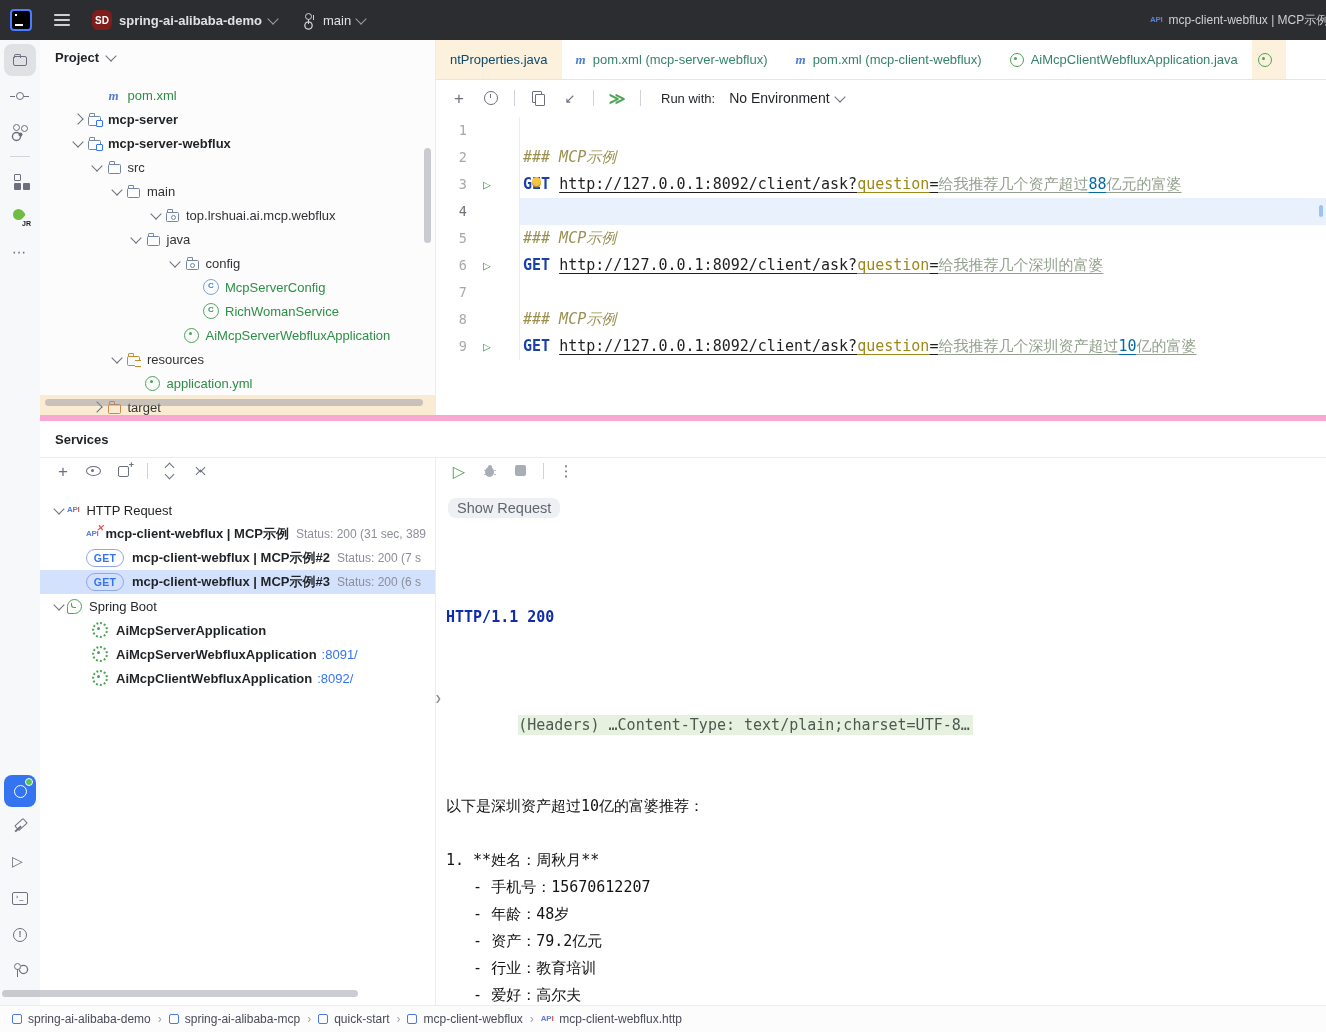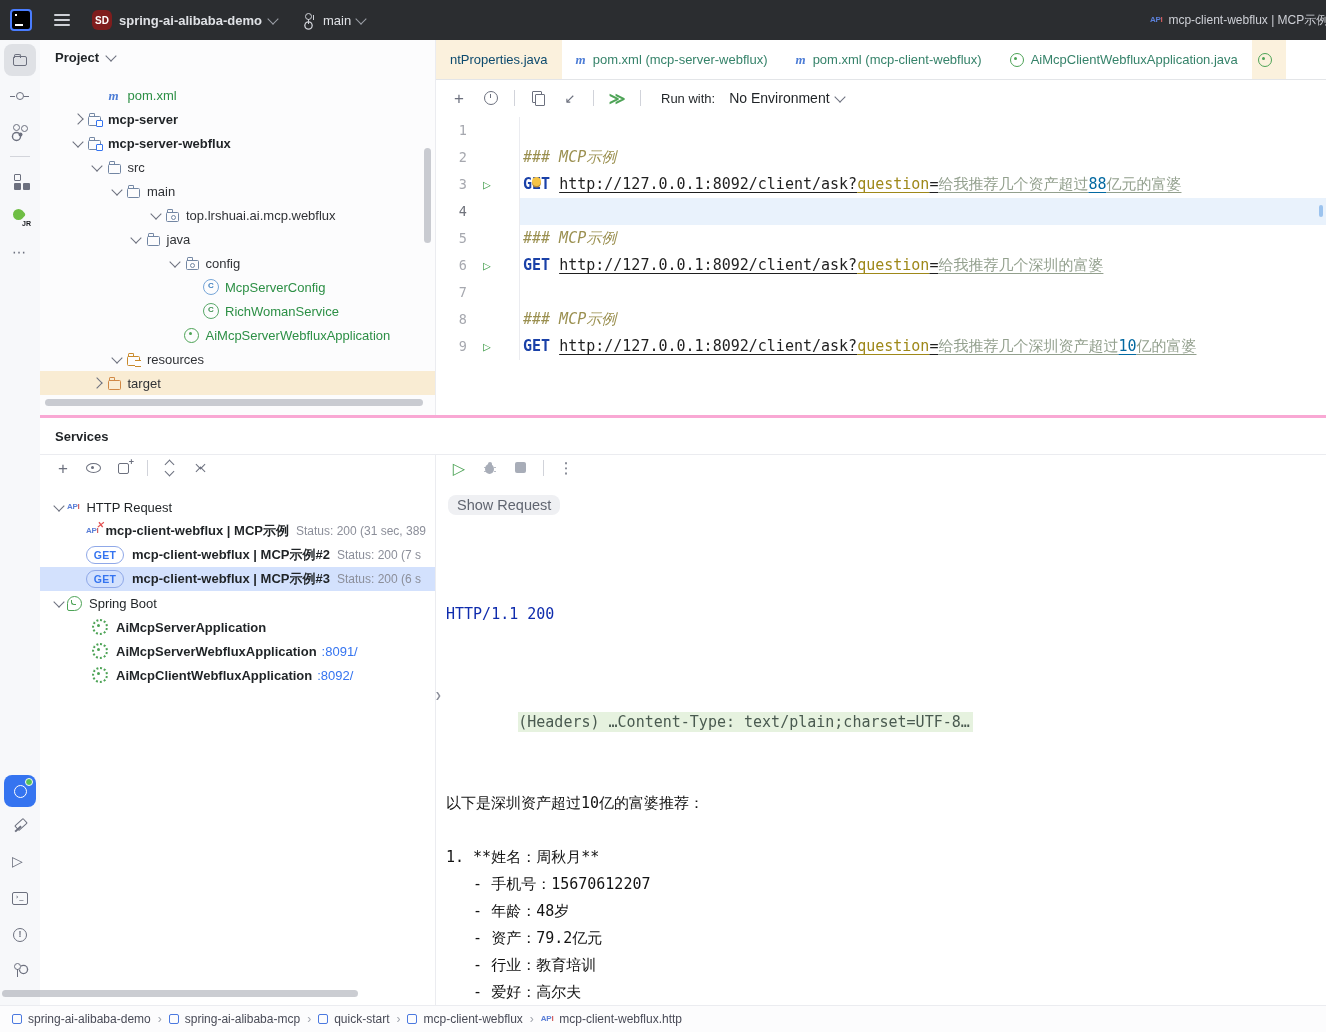--- a/index.html
+++ b/index.html
@@ -111,21 +111,21 @@
   .s-url{color:#1f1f1f;}
   .s-plain{color:#1f1f1f;}
   .s-param{color:#9e8819;}
   .s-value{color:#93a08e;}
   .s-num{color:#0369a1;}
   .s-comment{color:#9a8f4f;font-style:italic;}
   .useg{text-decoration:underline;text-underline-offset:3px;}
   .bulb{position:absolute;left:12px;top:6px;width:9px;height:9px;background:#f6c445;border-radius:50%;box-shadow:0 1.5px 0 #b5893a;}
   #caret-mark{left:1319px;top:205px;width:4px;height:12px;background:#9cc3ee;border-radius:2px;}
   
-  #services{left:40px;top:415px;width:1286px;height:590px;background:#fff;border-top:3px solid #f9a8d4;}
+  #services{left:40px;top:415px;width:1286px;height:590px;background:#fff;border-top:6px solid #f9a8d4;}
   #svc-header{position:absolute;left:0;top:0;right:0;height:36px;border-bottom:1px solid #ebecf0;display:flex;align-items:center;}
   #svc-title{margin-left:15px;font-size:13px;font-weight:700;color:#1f2326;}
   #svc-toolbar{position:absolute;left:14px;top:41px;display:flex;align-items:center;gap:13px;}
   .i-eye::before{content:"";position:absolute;left:1px;top:4px;width:13px;height:8px;border:1.4px solid #6c707e;border-radius:50%;}
   .i-eye::after{content:"";position:absolute;left:6px;top:7px;width:3px;height:3px;background:#6c707e;border-radius:50%;}
   .i-open-new::before{content:"";position:absolute;left:2px;top:4px;width:9px;height:9px;border:1.4px solid #6c707e;border-radius:2px;}
   .i-open-new::after{content:"+";position:absolute;right:0;top:-2px;font-size:9px;font-weight:700;color:#6c707e;}
   .i-expand-all::before{content:"";position:absolute;left:5px;top:2px;width:6px;height:6px;border-left:1.5px solid #6c707e;border-top:1.5px solid #6c707e;transform:rotate(45deg);}
   .i-expand-all::after{content:"";position:absolute;left:5px;bottom:2px;width:6px;height:6px;border-right:1.5px solid #6c707e;border-bottom:1.5px solid #6c707e;transform:rotate(45deg);}
   .i-collapse-all::before{content:"";position:absolute;left:5px;top:2px;width:6px;height:6px;border-right:1.5px solid #6c707e;border-bottom:1.5px solid #6c707e;transform:rotate(45deg);}
@@ -147,21 +147,21 @@
   #response{position:absolute;left:395px;top:37px;width:891px;height:553px;border-left:1px solid #ebecf0;background:#fff;overflow:hidden;}
   #resp-toolbar{position:absolute;left:14px;top:4px;display:flex;align-items:center;gap:13px;}
   .i-runplay::before{content:"▷";font-size:16px;color:#4da356;}
   .i-debug::before{content:"";position:absolute;left:4px;top:5px;width:9px;height:10px;background:#a8adb8;border-radius:50%;}
   .i-debug::after{content:"";position:absolute;left:6.5px;top:2.5px;width:4px;height:3px;background:#a8adb8;border-radius:50% 50% 0 0;box-shadow:-5px 4px 0 -1px #a8adb8,5px 4px 0 -1px #a8adb8,-5px 8px 0 -1px #a8adb8,5px 8px 0 -1px #a8adb8;}
   .i-stop::before{content:"";position:absolute;left:3px;top:3px;width:11px;height:11px;background:#a8adb8;border-radius:2px;}
   .i-more-vert::before{content:"⋮";font-size:15px;color:#6c707e;}
   #show-request{position:absolute;left:12px;top:40px;background:#eff0f3;border-radius:8px;padding:2px 9px;font-size:14.5px;color:#606570;}
   #resp-mono{position:absolute;left:10px;top:92px;right:0;font:15px/27px "DejaVu Sans Mono",monospace;color:#131313;white-space:pre;}
   .resp-line{height:27px;min-height:27px;}
-  #resp-status{color:#0f2cad;}
+  #resp-status{color:#0f2cad;font-weight:bold;}
   #resp-headers{position:relative;}
   #resp-headers .fold{position:absolute;left:-11px;top:0;color:#8b8e99;font-size:11px;}
   #resp-headers .hl{background:#e6f2df;color:#4a5a50;padding:1px 3px 1px 0;}
   
   #bottombar{left:0;top:1005px;width:1326px;height:27px;background:#fcfcfd;border-top:1px solid #ebecf0;display:flex;align-items:center;padding-left:12px;box-sizing:border-box;}
   .bc-item{display:flex;align-items:center;gap:6px;font-size:12px;color:#494b57;}
   .bc-sep{color:#a1a5ad;font-size:12px;margin:0 7px;}
   .bc-module{width:8px;height:8px;border:1.5px solid #4b79e0;border-radius:2px;}
 </style>
 </head>
@@ -325,20 +325,27 @@
       </div>
       <div class="tree-row" style="padding-left: 68px;">
         <span class="slot">
           <span class="chv dark "></span>
         </span>
         <span class="ico ico-folder res">
           <i class="badge-lines"></i>
         </span>
         <span>resources</span>
       </div>
+      <div class="tree-row" style="padding-left: 87.5px;">
+        <span class="slot"></span>
+        <span class="ico">
+          <span class="ico-boot"></span>
+        </span>
+        <span class=" lbl-green">application.yml</span>
+      </div>
       <div class="tree-row excluded" style="padding-left: 48.5px;">
         <span class="slot">
           <span class="chv dark right"></span>
         </span>
         <span class="ico ico-folder exc"></span>
         <span>target</span>
       </div>
     </div>
   <div class="scroll-thumb abs" style="right:4px;top:108px;width:7px;height:95px;"></div>
   <div class="scroll-thumb abs" style="left:5px;top:359px;width:378px;height:7px;"></div>

